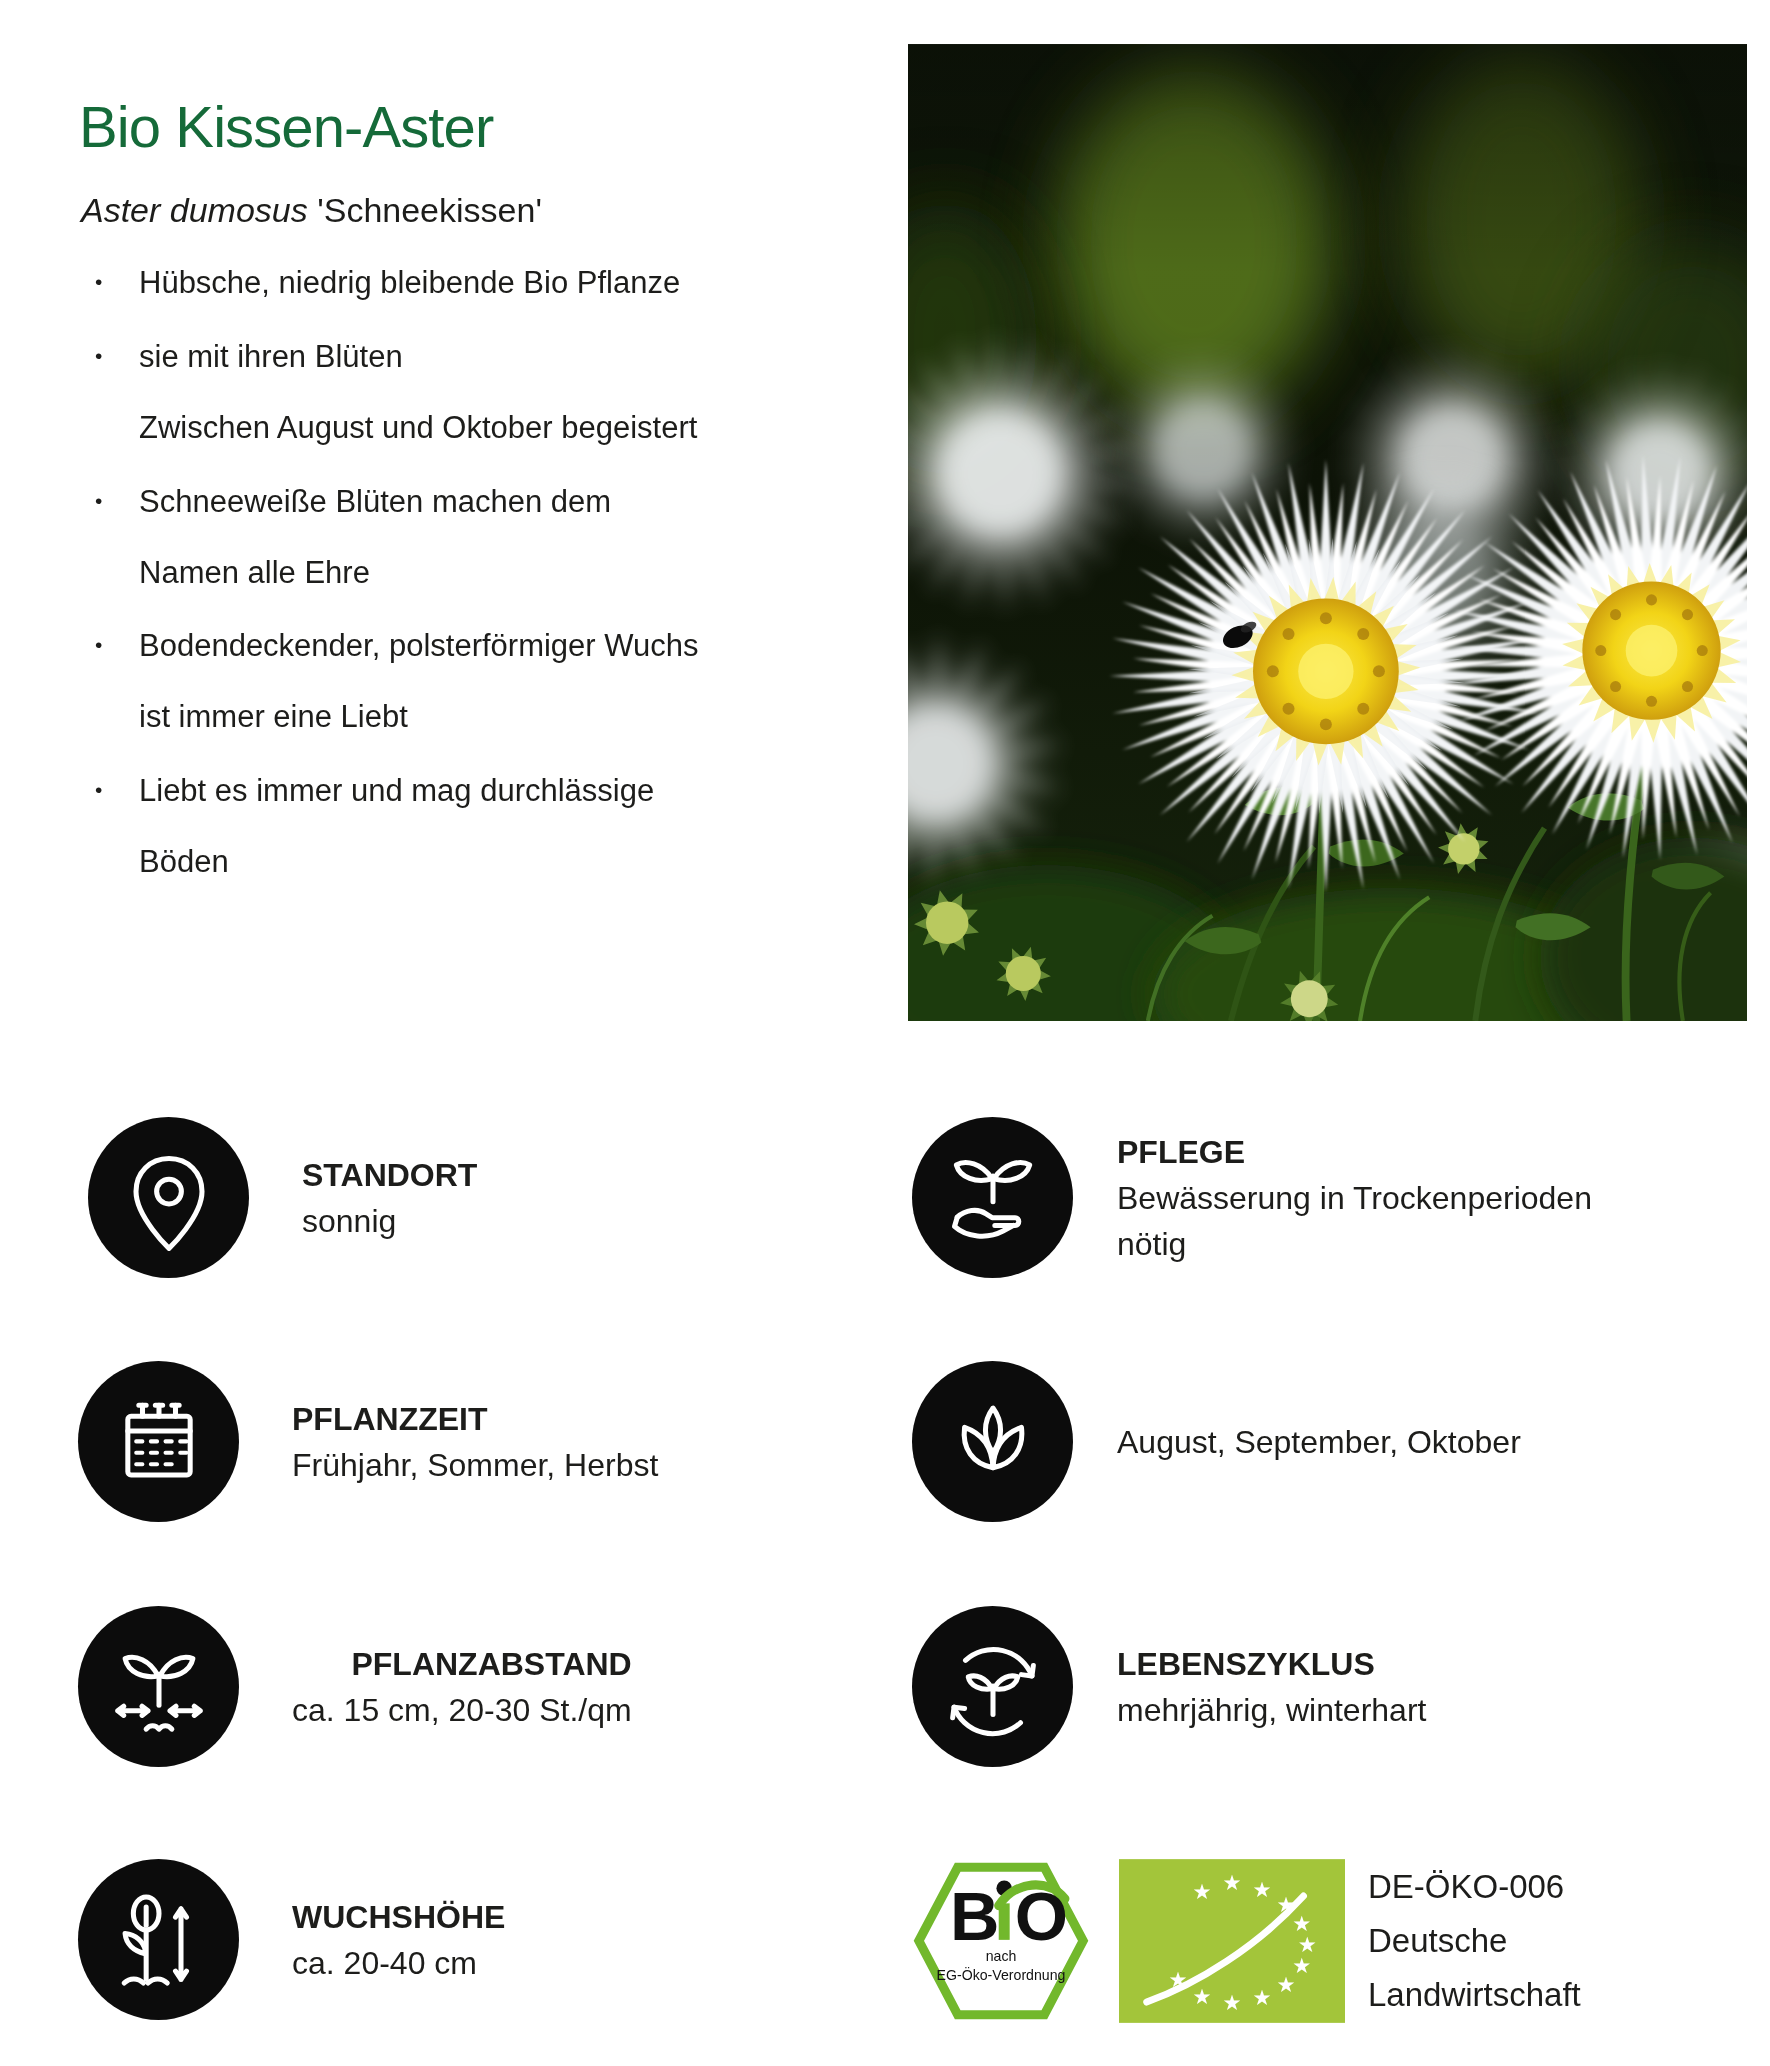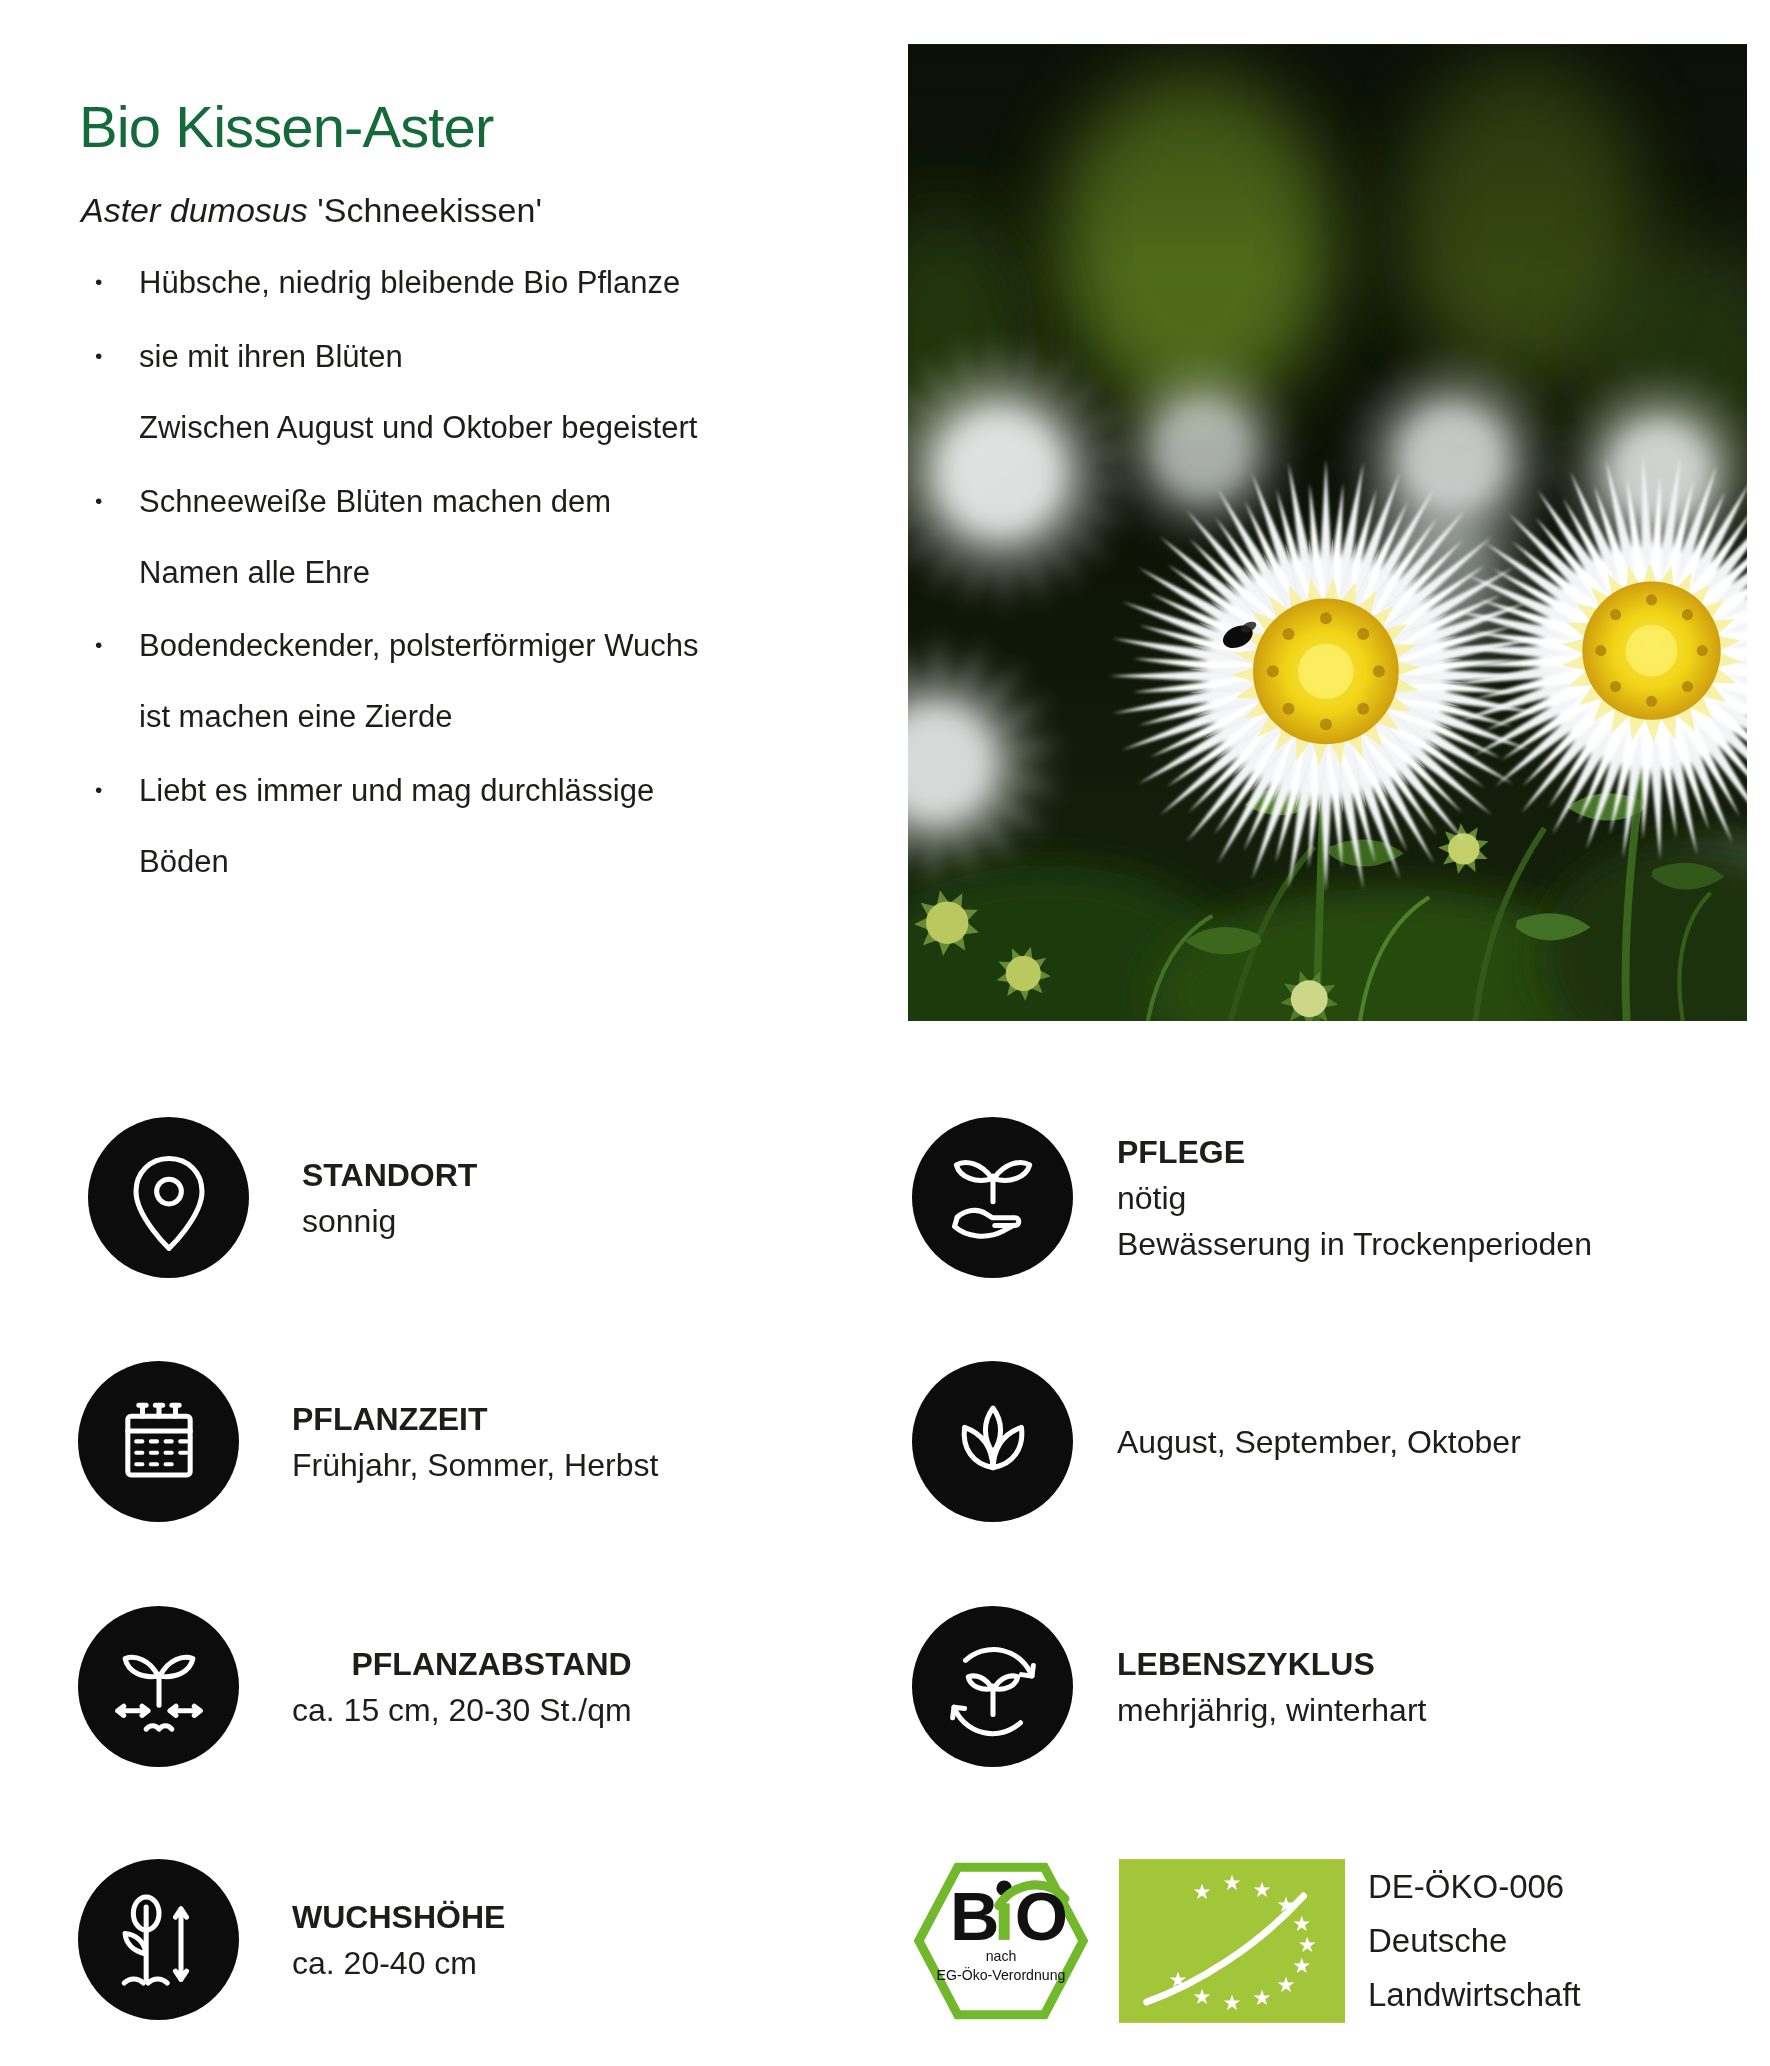--- a/index.html
+++ b/index.html
@@ -77,21 +77,21 @@
     <span class="dot">•</span>
     <span class="btxt">
         <span class="bl">Schneeweiße Blüten machen dem</span>
         <span class="bl">Namen alle Ehre</span>
       </span>
   </li>
   <li>
     <span class="dot">•</span>
     <span class="btxt">
         <span class="bl">Bodendeckender, polsterförmiger Wuchs</span>
-        <span class="bl">ist machen eine Zierde</span>
+        <span class="bl">ist immer eine Liebt</span>
       </span>
   </li>
   <li>
     <span class="dot">•</span>
     <span class="btxt">
         <span class="bl">Liebt es immer und mag durchlässige</span>
         <span class="bl">Böden</span>
       </span>
   </li>
 </ul>
@@ -316,22 +316,22 @@
       <path d="M118 78C96 44 60 36 40 48C48 76 84 88 118 78Z"></path>
       <path d="M122 78C144 44 180 36 200 48C192 76 156 88 122 78Z"></path>
       <path d="M42 162c18-16 44-20 62-8l14 9h50c11 0 11 17 0 17h-44"></path>
       <path d="M42 162l-6 20c26 24 72 28 106 10l22-12"></path>
     </g>
       </svg>
   </div>
   <div class="attr-text">
     <div class="attr-label">PFLEGE</div>
     <div class="attr-value">
+        <span>Bewässerung in Trockenperioden</span>
         <span>nötig</span>
-        <span>Bewässerung in Trockenperioden</span>
       </div>
   </div>
 </div>
 
 <div class="attr-row right row-r2">
   <div class="circle">
     <svg viewBox="0 0 240 240">
         <g class="ic">
       <path d="M120 46c-22 30-22 66 0 98c22-32 22-68 0-98z"></path>
       <path d="M58 88c-6 46 18 80 62 88c-2-44-22-74-62-88z"></path>

